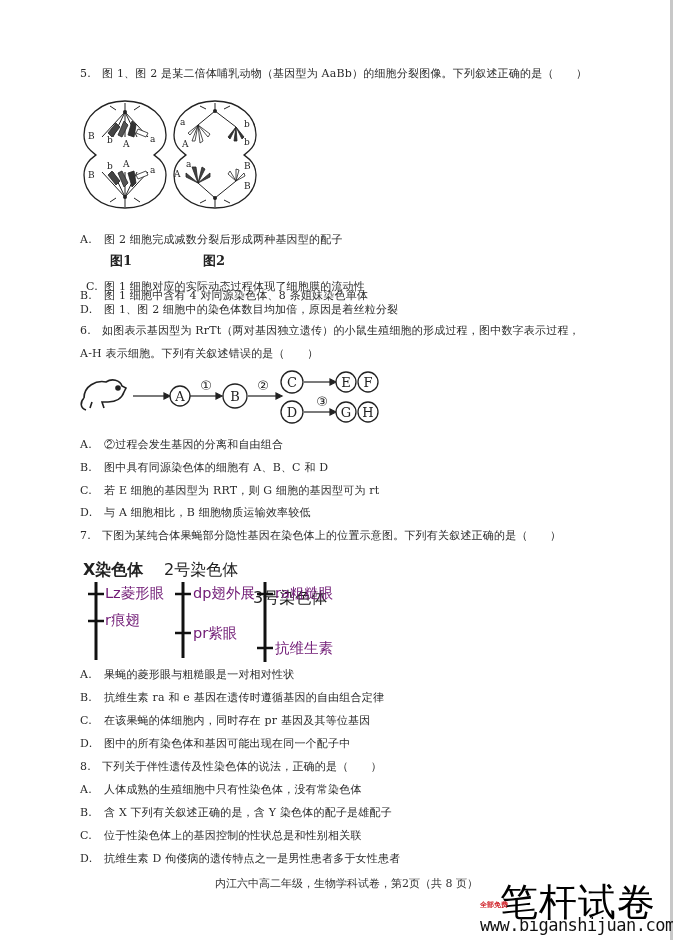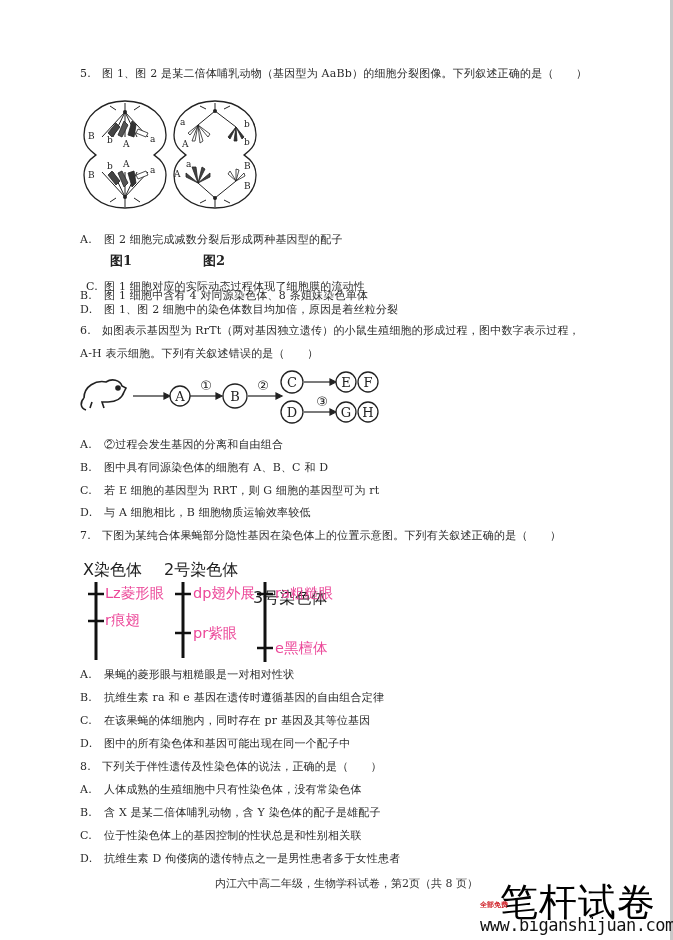--- a/index.html
+++ b/index.html
@@ -23,21 +23,21 @@
     .fig-caption {
       position: absolute; font-size: 13px; font-weight: bold;
       font-family: "DejaVu Serif", serif; color: #222; margin-top: 44px;
     }
 
     
     .flow { position: absolute; left: 78px; top: 368px; width: 330px; height: 68px; }
 
     
     .chromo-title { position: absolute; font-size: 16px; font-family: "DejaVu Sans", sans-serif; color: #222; white-space: nowrap; }
-    .gene-label { position: absolute; font-size: 14.5px; font-family: "DejaVu Sans", sans-serif; color: #ec4899; white-space: nowrap; }
+    .gene-label { position: absolute; font-size: 14.5px; font-family: "DejaVu Sans", sans-serif; color: #701a75; white-space: nowrap; }
 
     .footer-text {
       position: absolute; left: 215px; top: 876px; font-size: 11px; color: #333; white-space: nowrap;
     }
     .wm-cn {
       position: absolute; left: 500px; top: 877px; font-size: 38px; font-family: Liberation Serif, serif;
       color: #000; letter-spacing: 1px; white-space: nowrap;
     }
     .wm-badge {
       position: absolute; left: 480px; top: 900px; font-size: 7px; color: #d0232a; font-weight: bold;
@@ -204,21 +204,21 @@
 
 <div class="line" style="top:437px;"><span class="opt-letter">A.</span><span>②过程会发生基因的分离和自由组合</span></div>
 <div class="line" style="top:460px;"><span class="opt-letter">B.</span><span>图中具有同源染色体的细胞有 A、B、C 和 D</span></div>
 <div class="line" style="top:483px;"><span class="opt-letter">C.</span><span>若 E 细胞的基因型为 RRT，则 G 细胞的基因型可为 rt</span></div>
 <div class="line" style="top:505px;"><span class="opt-letter">D.</span><span>与 A 细胞相比，B 细胞物质运输效率较低</span></div>
 
 <div class="line" style="top:528px;">
   <span class="qnum">7.</span><span>下图为某纯合体果蝇部分隐性基因在染色体上的位置示意图。下列有关叙述正确的是（　　）</span>
 </div>
 
-<div class="chromo-title" style="left:83px; top:560px;">X染色体</div>
+<div class="chromo-title" style="left:83px; top:560px;font-weight:bold;">X染色体</div>
 <div class="chromo-title" style="left:164px; top:560px;">2号染色体</div>
 <div class="chromo-title" style="left:253px; top:588px;">3号染色体</div>
 
 <svg style="position:absolute; left:80px; top:580px;" width="230" height="85" viewBox="0 0 230 85">
   <g stroke="#111" stroke-width="3">
     <line x1="16" y1="2" x2="16" y2="80"></line>
     <line x1="103" y1="2" x2="103" y2="78"></line>
     <line x1="185" y1="2" x2="185" y2="82"></line>
   </g>
   <g stroke="#111" stroke-width="2.5">
@@ -228,32 +228,32 @@
     <line x1="95" y1="53" x2="111" y2="53"></line>
     <line x1="177" y1="14" x2="193" y2="14"></line>
     <line x1="177" y1="68" x2="193" y2="68"></line>
   </g>
 </svg>
 <div class="gene-label" style="left:105px; top:584px;">Lz菱形眼</div>
 <div class="gene-label" style="left:105px; top:611px;text-align:center;">r痕翅</div>
 <div class="gene-label" style="left:193px; top:584px;">dp翅外展</div>
 <div class="gene-label" style="left:193px; top:624px;">pr紫眼</div>
 <div class="gene-label" style="left:275px; top:584px;">ra粗糙眼</div>
-<div class="gene-label" style="left:275px; top:639px;">e黑檀体</div>
+<div class="gene-label" style="left:275px; top:639px;">抗维生素</div>
 
 <div class="line" style="top:667px;"><span class="opt-letter">A.</span><span>果蝇的菱形眼与粗糙眼是一对相对性状</span></div>
 <div class="line" style="top:690px;"><span class="opt-letter">B.</span><span>抗维生素 ra 和 e 基因在遗传时遵循基因的自由组合定律</span></div>
 <div class="line" style="top:713px;"><span class="opt-letter">C.</span><span>在该果蝇的体细胞内，同时存在 pr 基因及其等位基因</span></div>
 <div class="line" style="top:736px;"><span class="opt-letter">D.</span><span>图中的所有染色体和基因可能出现在同一个配子中</span></div>
 
 <div class="line" style="top:759px;">
   <span class="qnum">8.</span><span>下列关于伴性遗传及性染色体的说法，正确的是（　　）</span>
 </div>
 <div class="line" style="top:782px;"><span class="opt-letter">A.</span><span>人体成熟的生殖细胞中只有性染色体，没有常染色体</span></div>
-<div class="line" style="top:805px;"><span class="opt-letter">B.</span><span>含 X 是某二倍体哺乳动物，含 Y 染色体的配子是雄配子</span></div>
+<div class="line" style="top:805px;"><span class="opt-letter">B.</span><span>含 X 下列有关叙述正确的是，含 Y 染色体的配子是雄配子</span></div>
 <div class="line" style="top:828px;"><span class="opt-letter">C.</span><span>位于性染色体上的基因控制的性状总是和性别相关联</span></div>
 <div class="line" style="top:851px;"><span class="opt-letter">D.</span><span>抗维生素 D 佝偻病的遗传特点之一是男性患者多于女性患者</span></div>
 
 <div class="footer-text">内江六中高二年级，生物学科试卷，第2页（共 8 页）</div>
 
 <div class="wm-cn">笔杆试卷</div>
 <div class="wm-badge">全部免费</div>
 <div class="wm-url">www.biganshijuan.com</div>
 
 </body></html>

